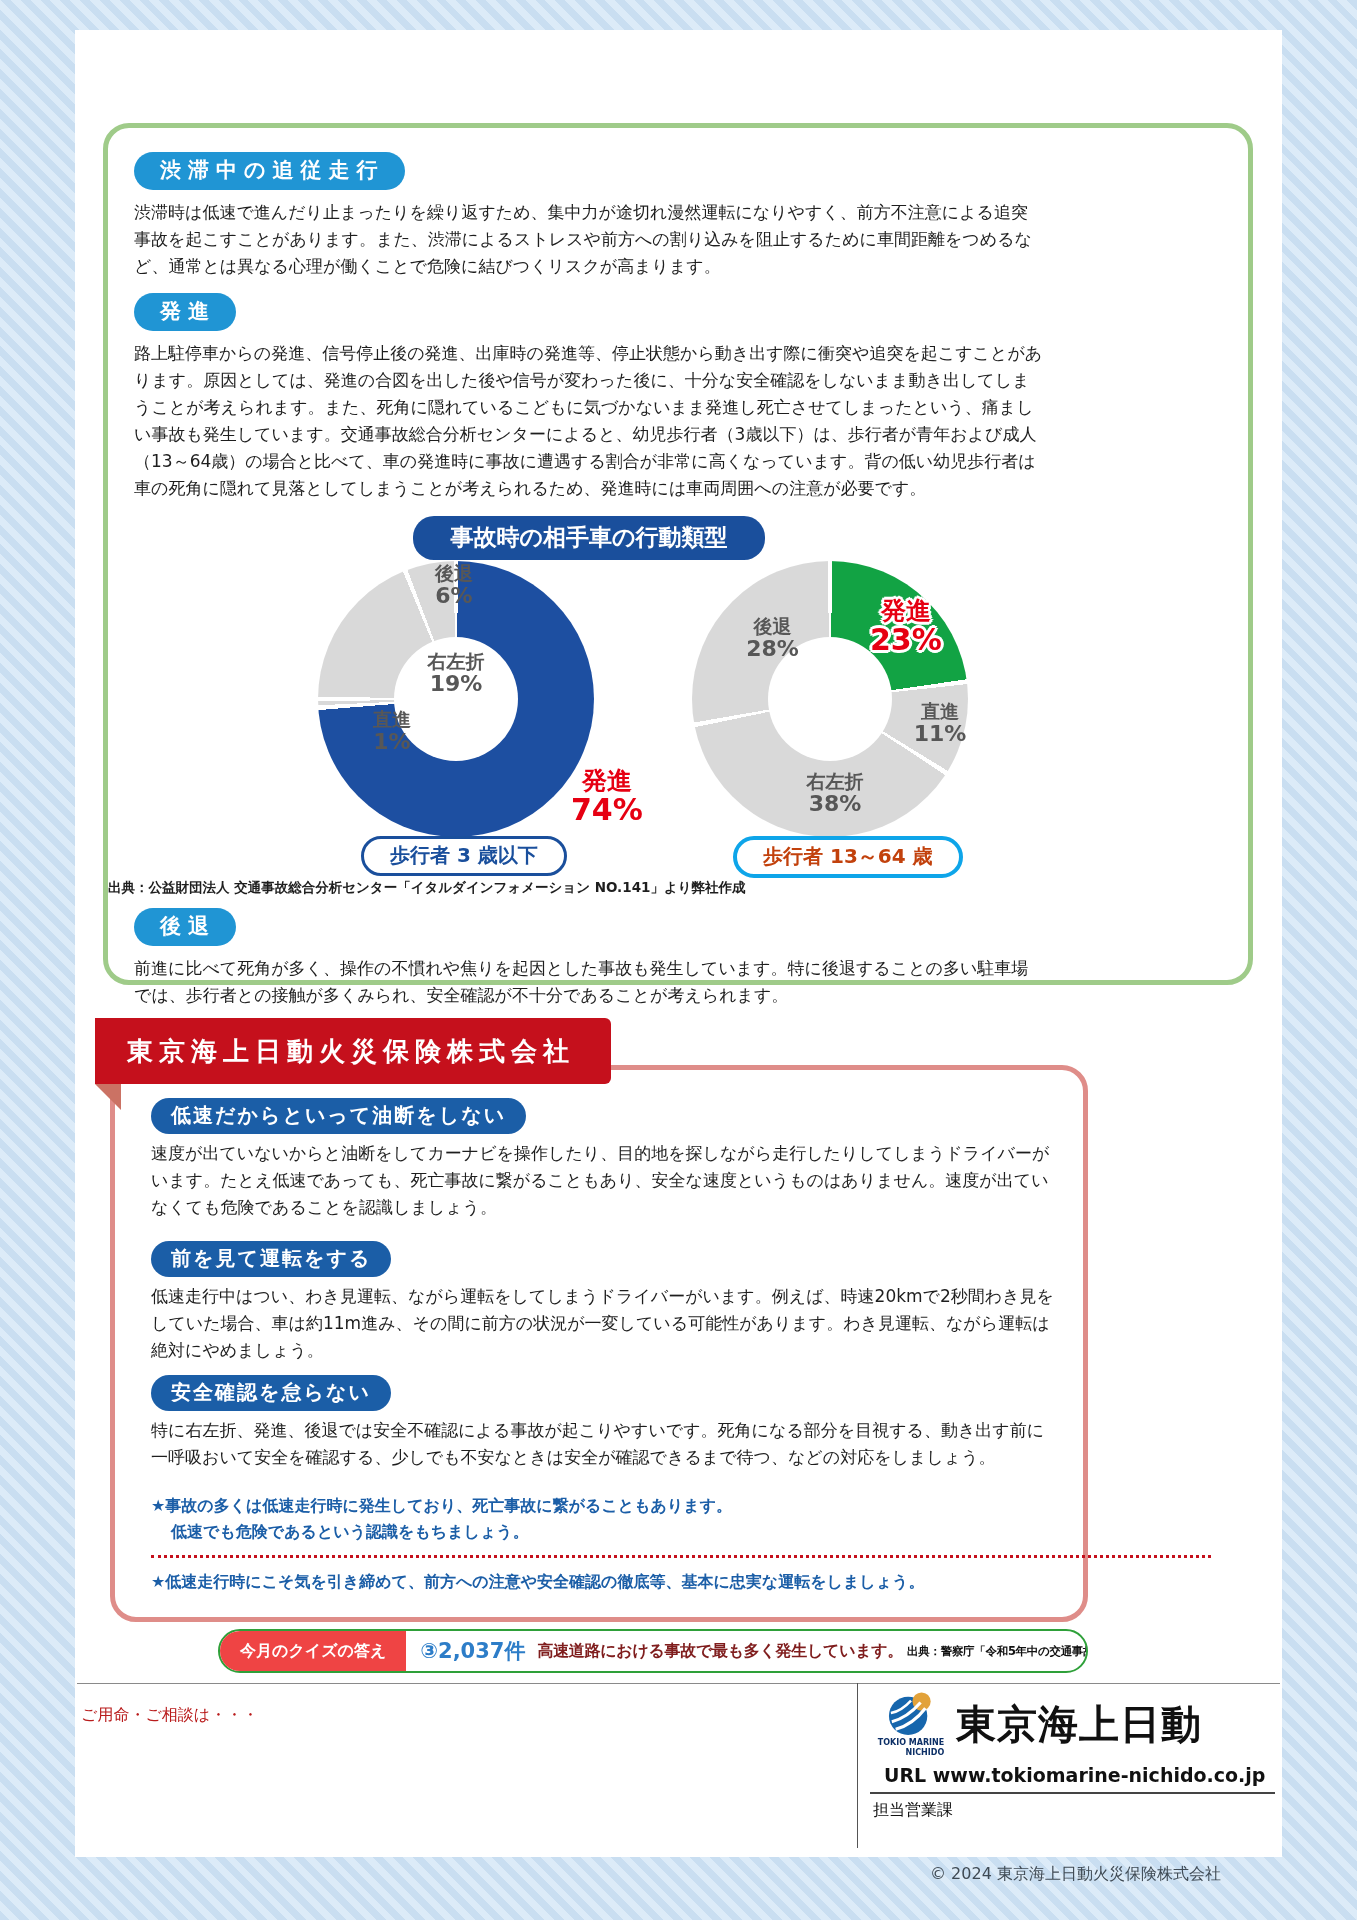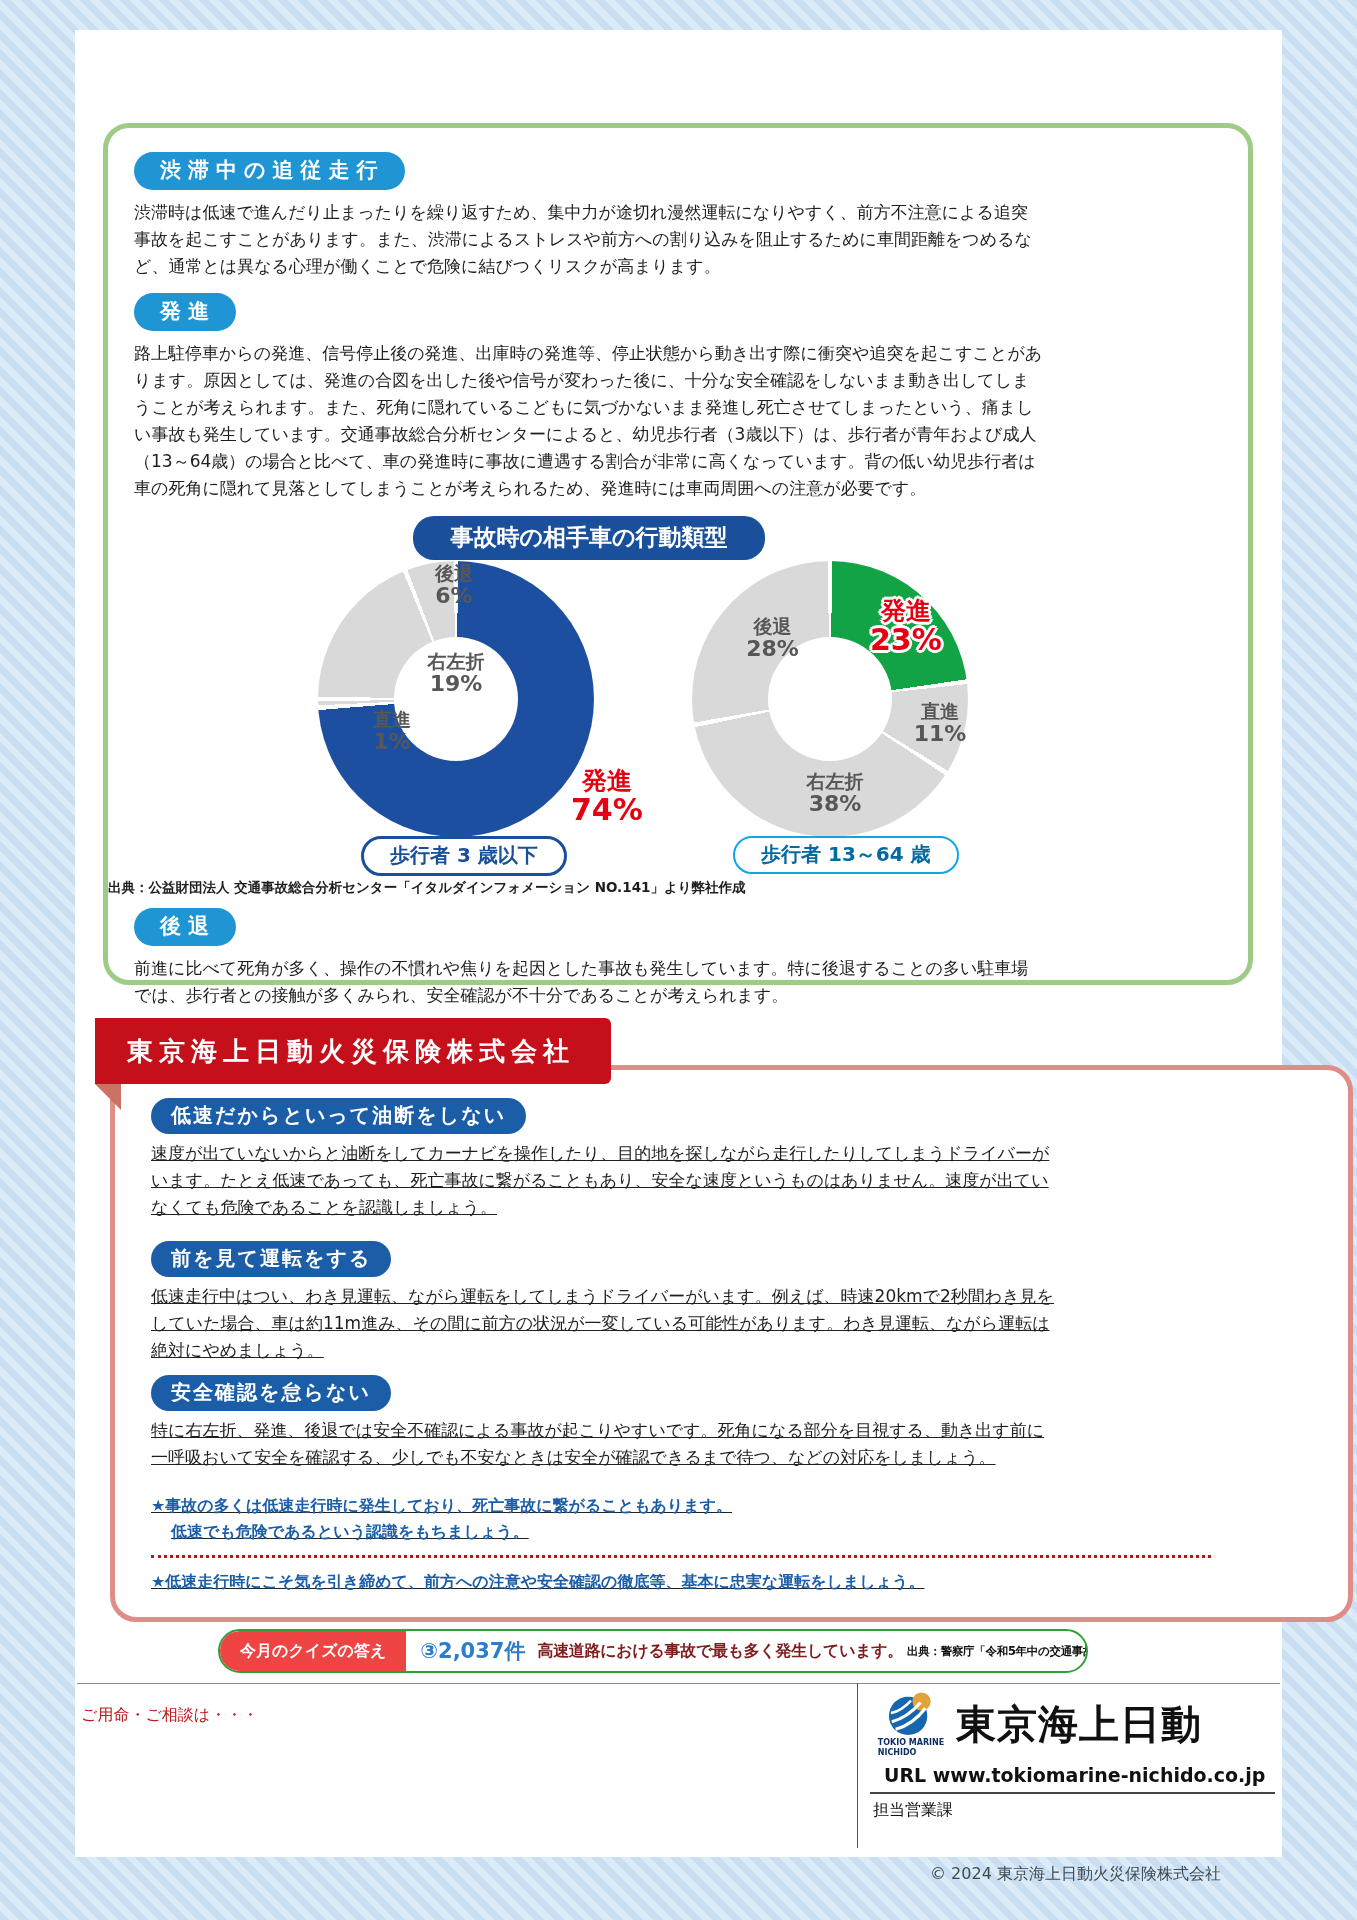--- a/index.html
+++ b/index.html
@@ -53,27 +53,27 @@
   .l-koutai  { left:96px;  top:2px;   width:80px; }
   .l-usaseutsu{ left:93px; top:90px;  width:90px; }
   .l-chokushin{ left:44px; top:148px; width:60px; }
   .l-hl      { left:253px; top:206px; }
   .r-koutai  { left:38px;  top:55px;  width:85px; }
   .r-hl      { left:178px; top:36px; }
   .r-chokushin{ left:213px; top:140px; width:70px; }
   .r-usaseutsu{ left:98px; top:210px; width:90px; }
   .caption { position:absolute; top:320px; background:#fff; border-radius:23px; padding:3px 26px 4px; font-weight:900; font-size:20px; white-space:nowrap; }
   .caption-blue  { left:253px; border:3px solid #1a4f9c; color:#1a4f9c; }
-  .caption-green { left:625px; border:2px solid #0ea5e9; color:#0369a1; }
+  .caption-green { left:625px; border:4px solid #0ea5e9; color:#c2410c; }
   .chart-source { text-align:left; font-size:13.5px; font-weight:bold; color:#1e1e1e; margin:3px 0 11px; }
 
   
   .red-box {
-    position:absolute; left:35px; top:1035px; width:1243px; height:557px;
-    border:5px solid #df8d89; border-radius:26px; background:#fff; padding:28px 36px 0;text-decoration:underline;
+    position:absolute; left:35px; top:1035px; width:978px; height:557px;
+    border:5px solid #df8d89; border-radius:26px; background:#fff; padding:28px 36px 0;
   }
   .red-ribbon {
     position:absolute; left:20px; top:988px; width:516px; height:66px;
     background:#c5101c; color:#fff; font-size:26px; font-weight:bold; letter-spacing:6px;
     line-height:66px; padding-left:32px; border-radius:0 6px 6px 0; z-index:5; white-space:nowrap;
   }
   .ribbon-fold { position:absolute; left:20px; top:1054px; width:26px; height:26px; background:#cb7264;
     clip-path:polygon(0 0,100% 0,100% 100%); z-index:4; }
   .pill-blue {
     display:inline-block; background:#1b5ea7; color:#fff; font-weight:bold;
@@ -98,21 +98,21 @@
   .quiz-answer { color:#2d7dc8; font-weight:900; font-size:21px; margin:0 12px 0 14px; white-space:nowrap; flex:0 0 auto; }
   .quiz-note { font-size:16px; font-weight:bold; color:#7f1d1d; white-space:nowrap; letter-spacing:-0.3px; }
   .quiz-note-src { font-size:11.5px; font-weight:bold; color:#111; white-space:nowrap; margin-left:4px; letter-spacing:-0.3px; }
 
   
   .footer-hr { position:absolute; left:2px; top:1653px; width:1203px; border-top:1px solid #8a8a8a; }
   .contact { position:absolute; left:6px; top:1675px; font-size:16px; color:#b91c1c; }
   .brand-block { position:absolute; left:782px; top:1653px; width:423px; height:165px; border-left:1px solid #555; padding:8px 0 0 12px; }
   .brand-row { display:flex; align-items:center; }
   .logo-mark { display:flex; flex-direction:column; align-items:center; width:82px; flex:0 0 auto; }
-  .logo-sub { font-size:8px; font-weight:bold; color:#0c2f66; text-align:left; line-height:1.25; margin-top:1px; white-space:nowrap; }
+  .logo-sub { font-size:8px; font-weight:bold; color:#0c2f66; text-align:right; line-height:1.25; margin-top:1px; white-space:nowrap; }
   .brand-name { font-size:40px; font-weight:900; color:#101010; letter-spacing:1px; margin-left:4px; white-space:nowrap; }
   .brand-url { font-size:19px; font-weight:bold; color:#111; border-bottom:2px solid #444; padding:5px 0 6px 14px; margin-top:1px; width:405px; white-space:nowrap; }
   .brand-dept { font-size:16px; color:#111; padding:6px 0 0 3px; }
   .copyright { position:absolute; left:930px; top:1864px; font-size:16px; color:#3f4a54; white-space:nowrap; }
 </style>
 </head>
 <body>
 
 <div class="page">
   <div class="sheet">

